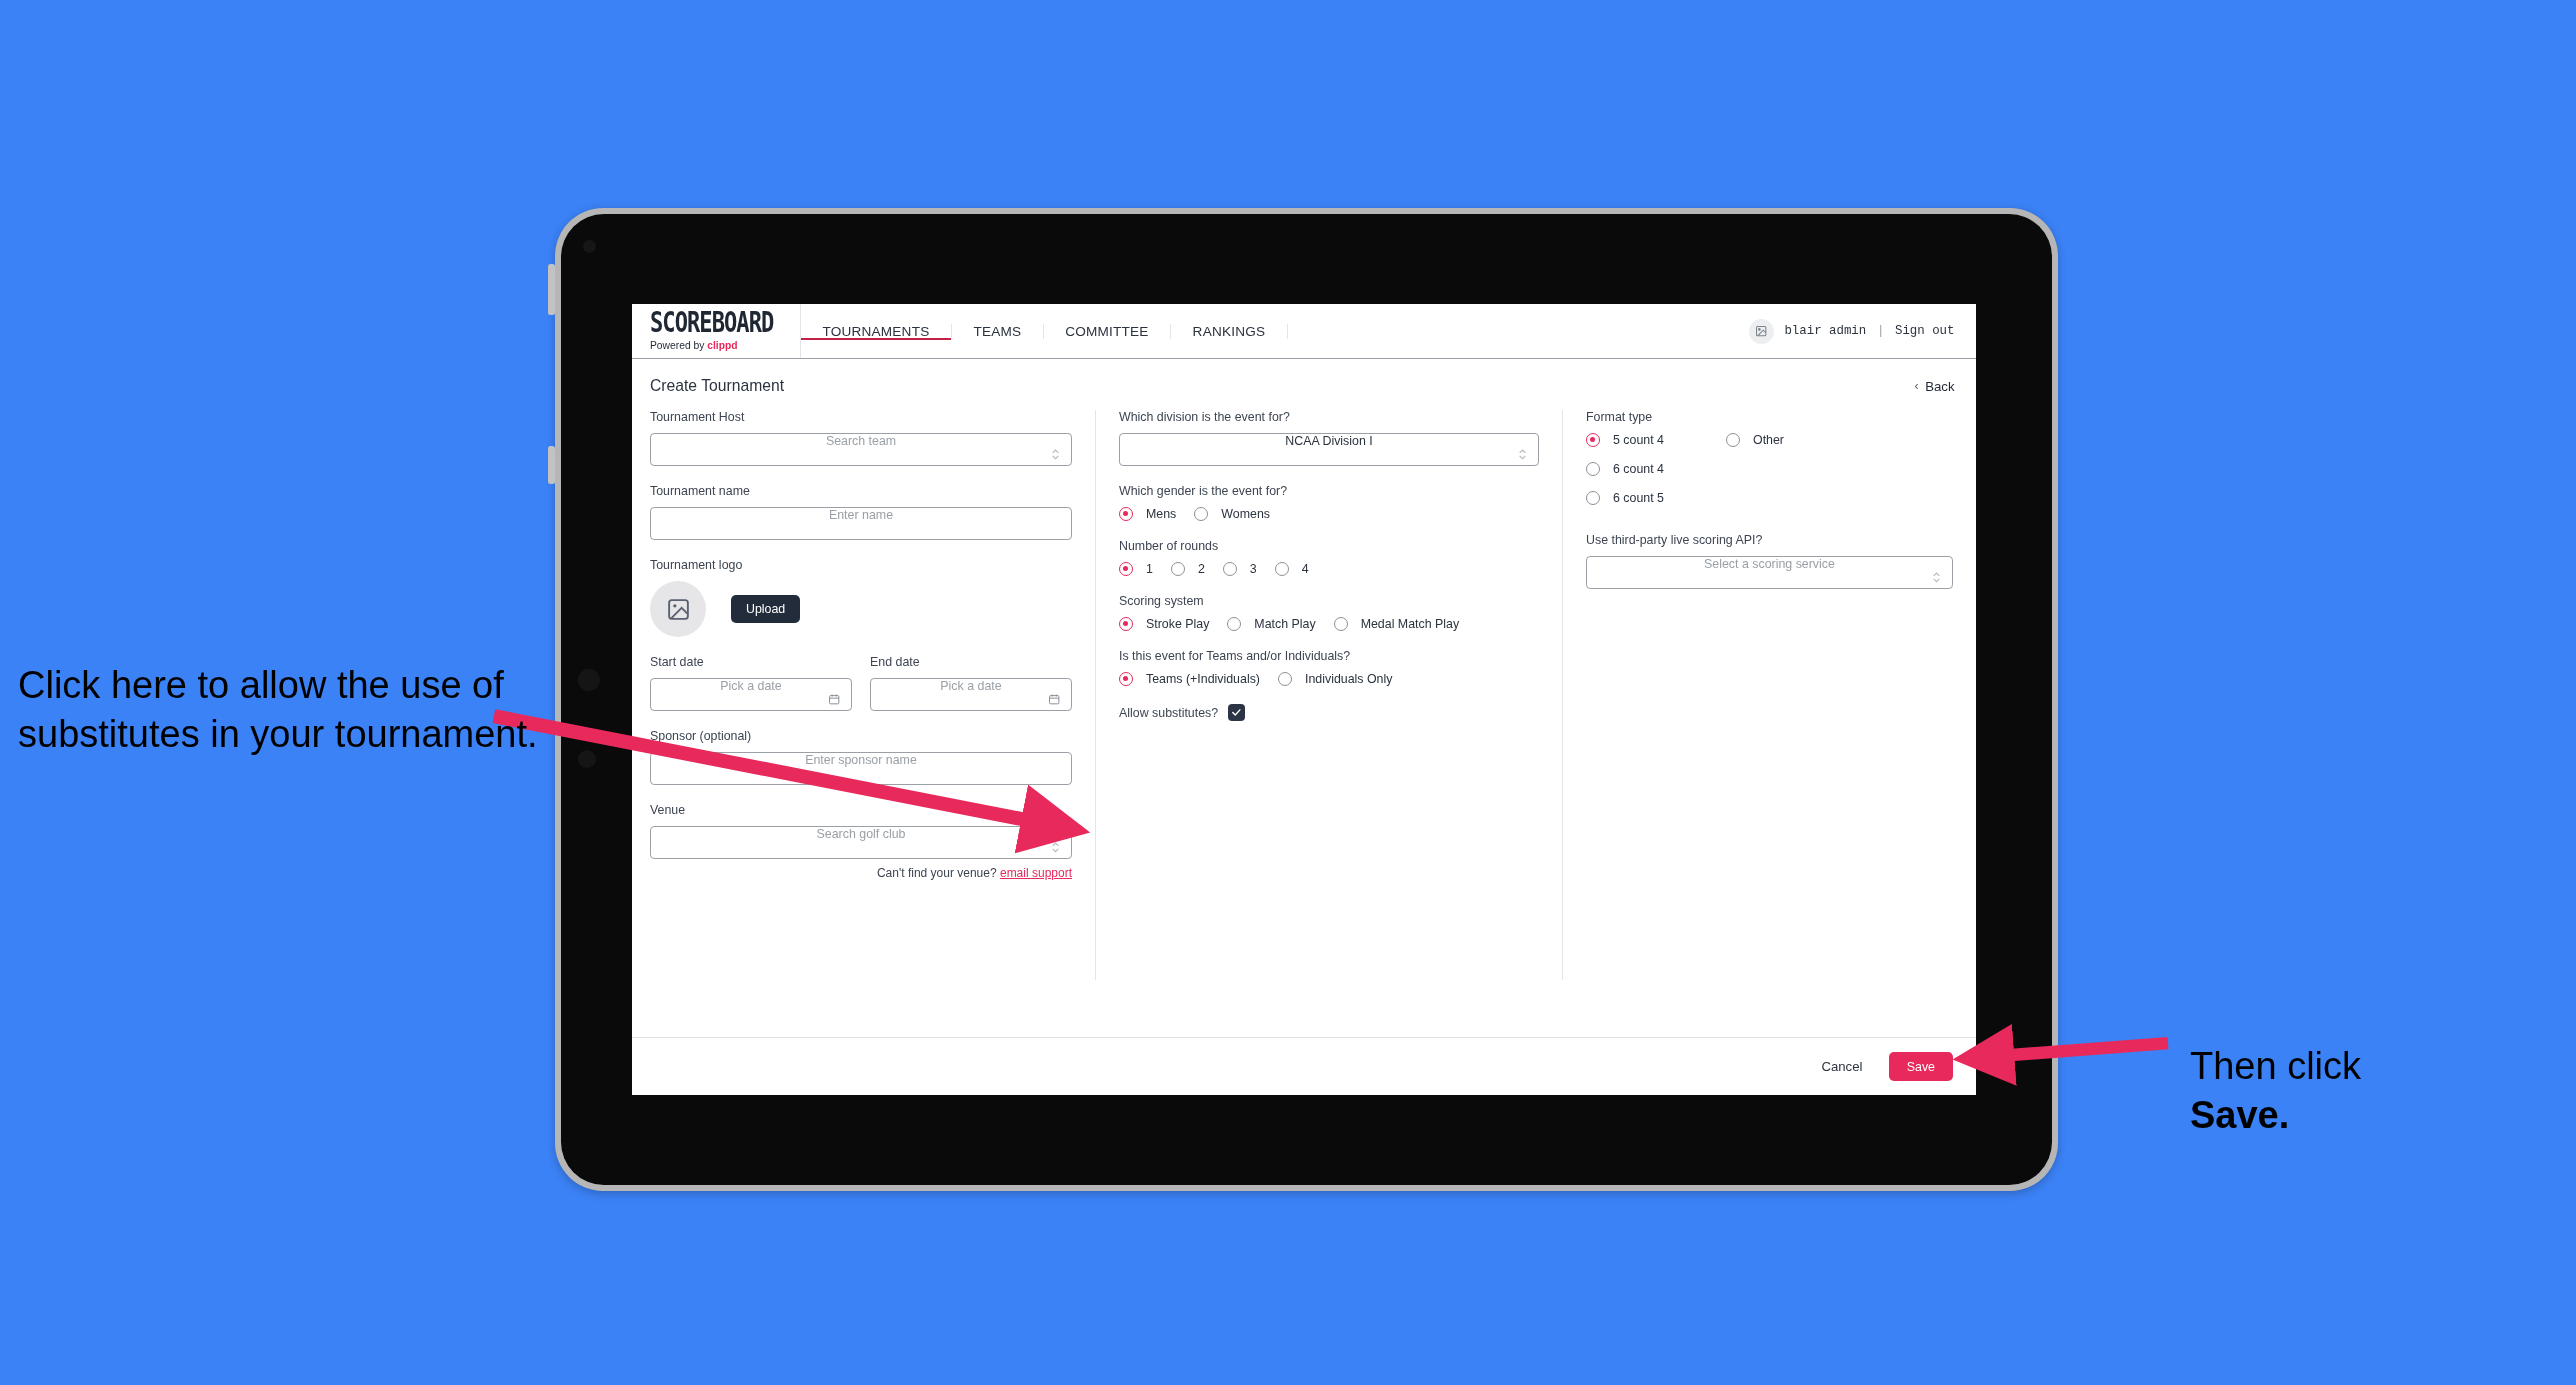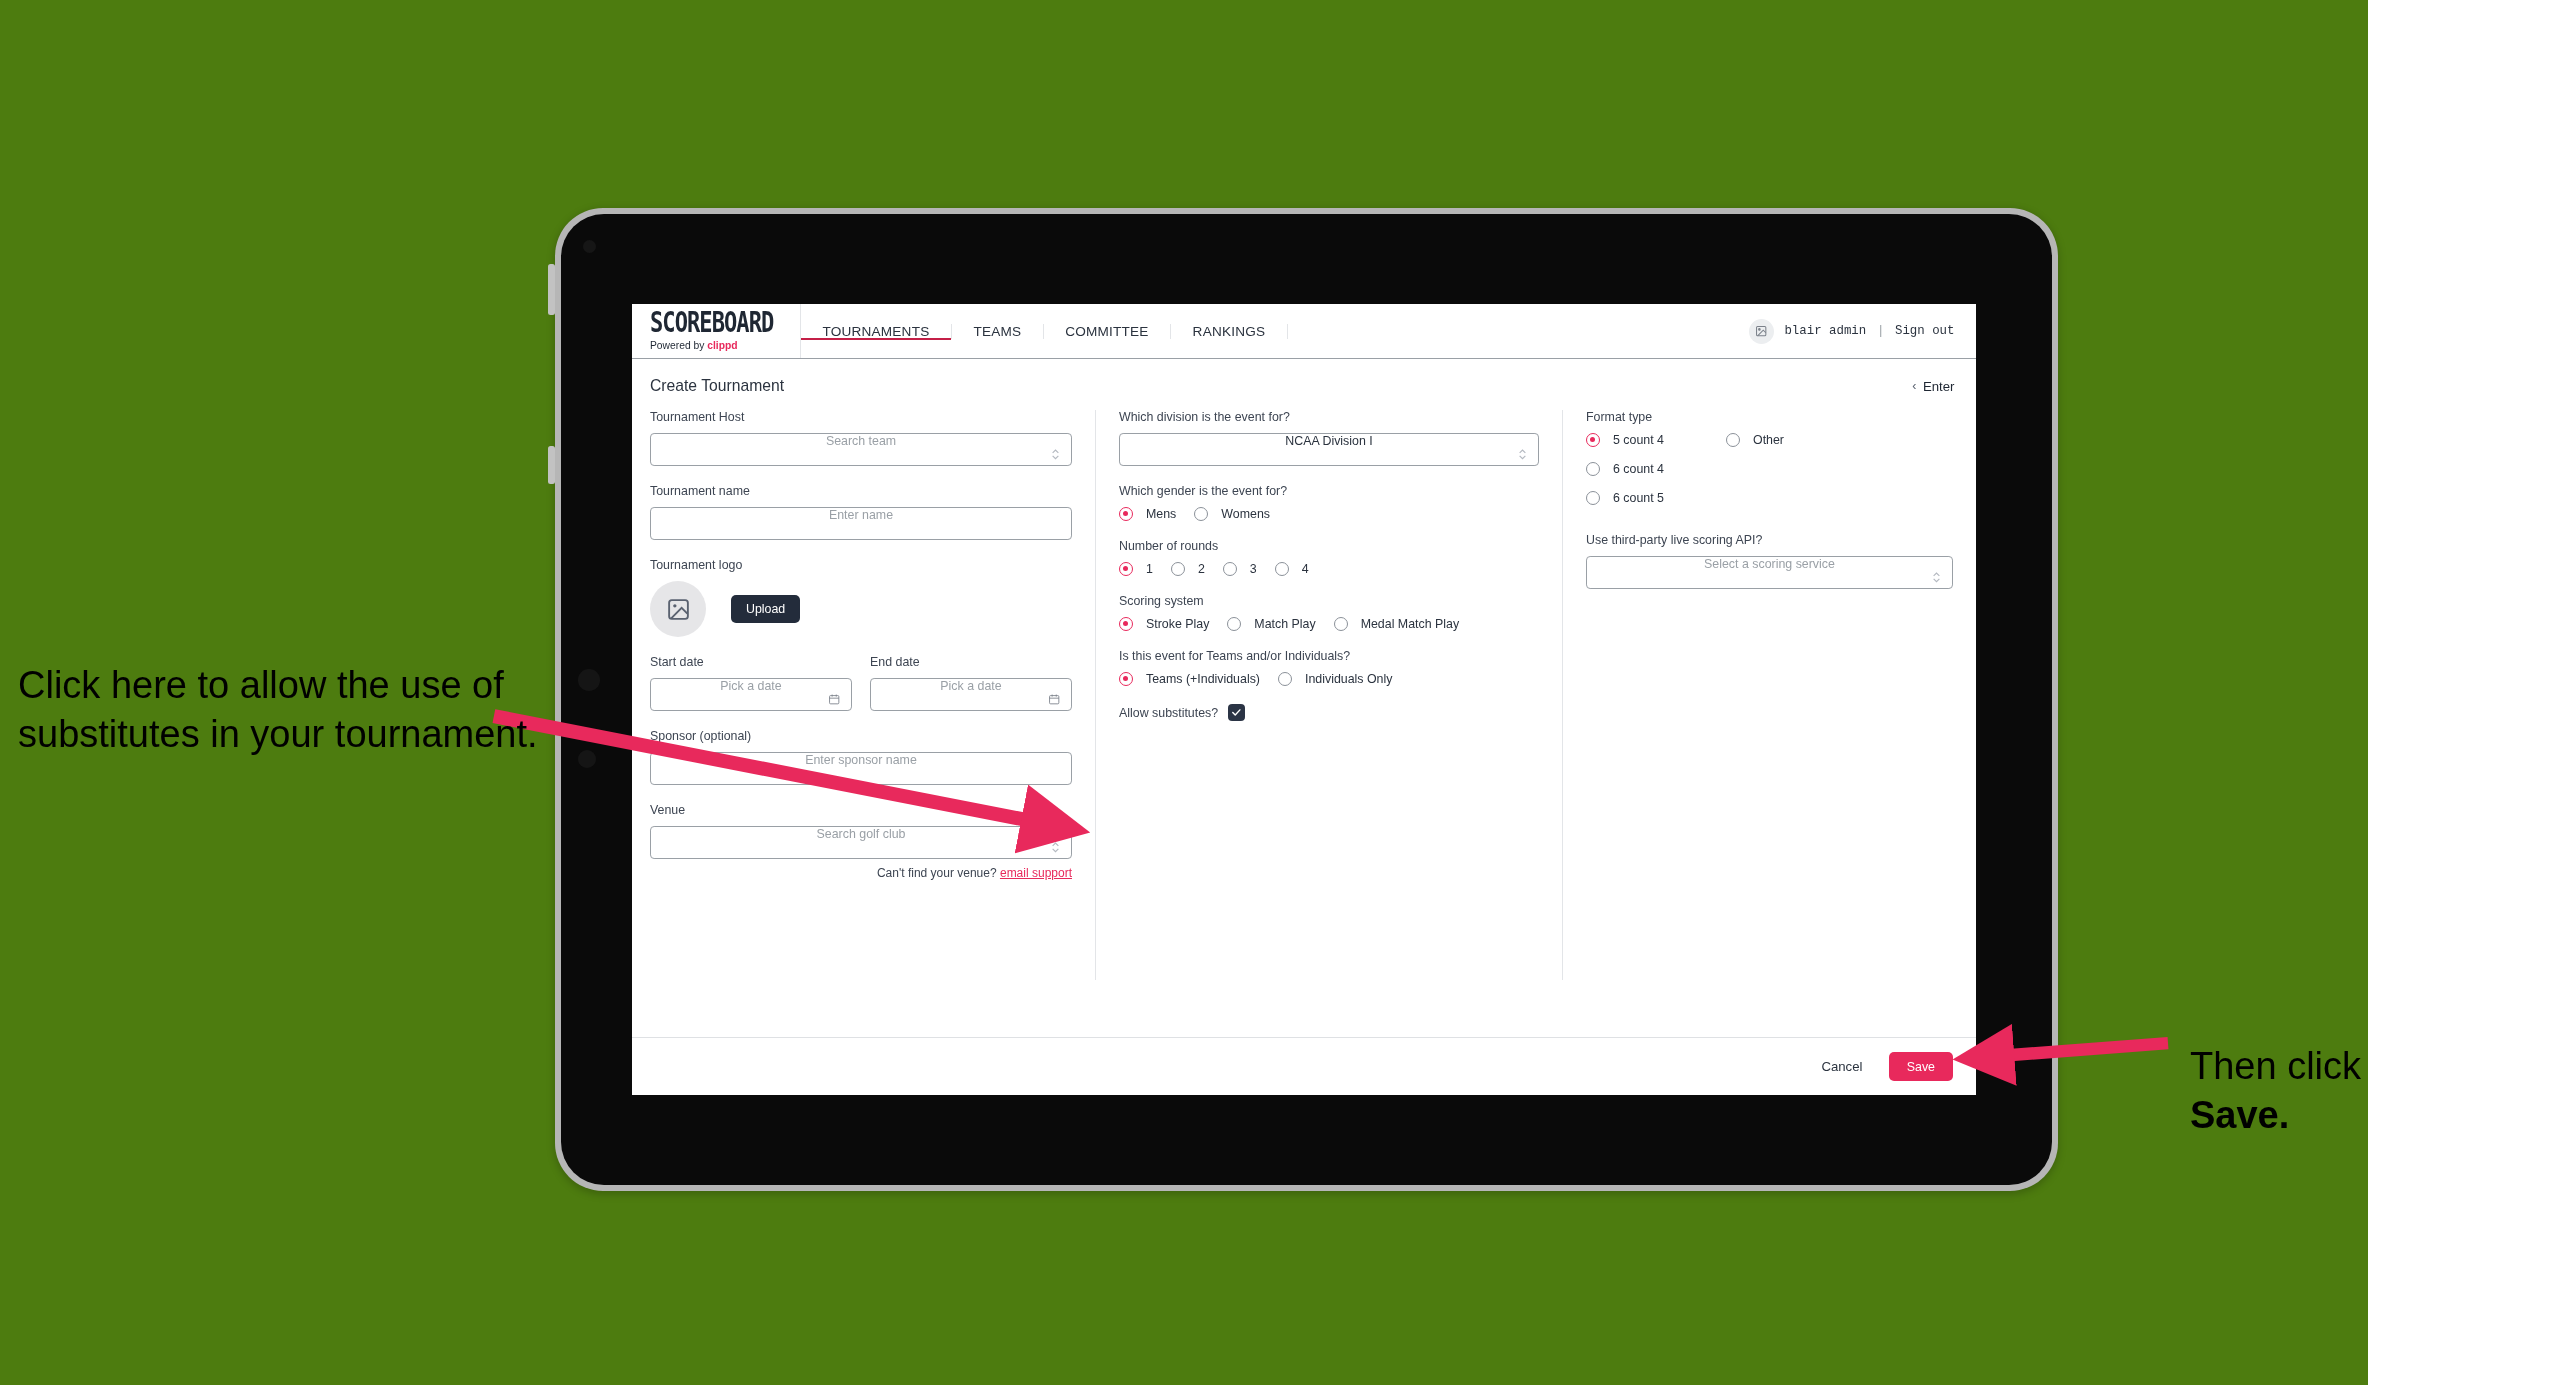--- a/index.html
+++ b/index.html
@@ -2,21 +2,21 @@
 <html style="font-size:13.2px"><head>
 <meta charset="utf-8">
 <style>
   * { box-sizing: border-box; margin: 0; padding: 0; }
   html, body {
     width: 2576px; height: 1386px;
     background: #ffffff;
     font-family: "Liberation Sans", sans-serif;
     overflow: hidden;
   }
-  .stage { position: relative; width: 2368px; height: 1386px; background:#4d7c0f; }
+  .stage { position: relative; width: 2576px; height: 1386px; background:#3b82f6; }
 
   
   .tablet {
     position: absolute;
     left: 555px; top: 208px;
     width: 1503px; height: 983px;
     background: #b6b6b6;
     border-radius: 48px;
     padding: 5.8px;
     box-shadow: 0 2.5px 8.3px rgba(0,0,0,.22);
@@ -293,21 +293,21 @@
         <span>blair admin</span>
         <span class="sep">|</span>
         <span class="link">Sign out</span>
       </div>
     </div>
 
     <div class="pagehead">
       <div class="pagetitle">Create Tournament</div>
       <div class="backlink">
         <span class="chev">‹</span>
-        <span>Enter</span>
+        <span>Back</span>
       </div>
     </div>
 
     <div class="formbody">
 
       <div class="col col-1">
 
         <div class="fgroup">
           <div class="flabel">Tournament Host</div>
           <div class="finput ph">

